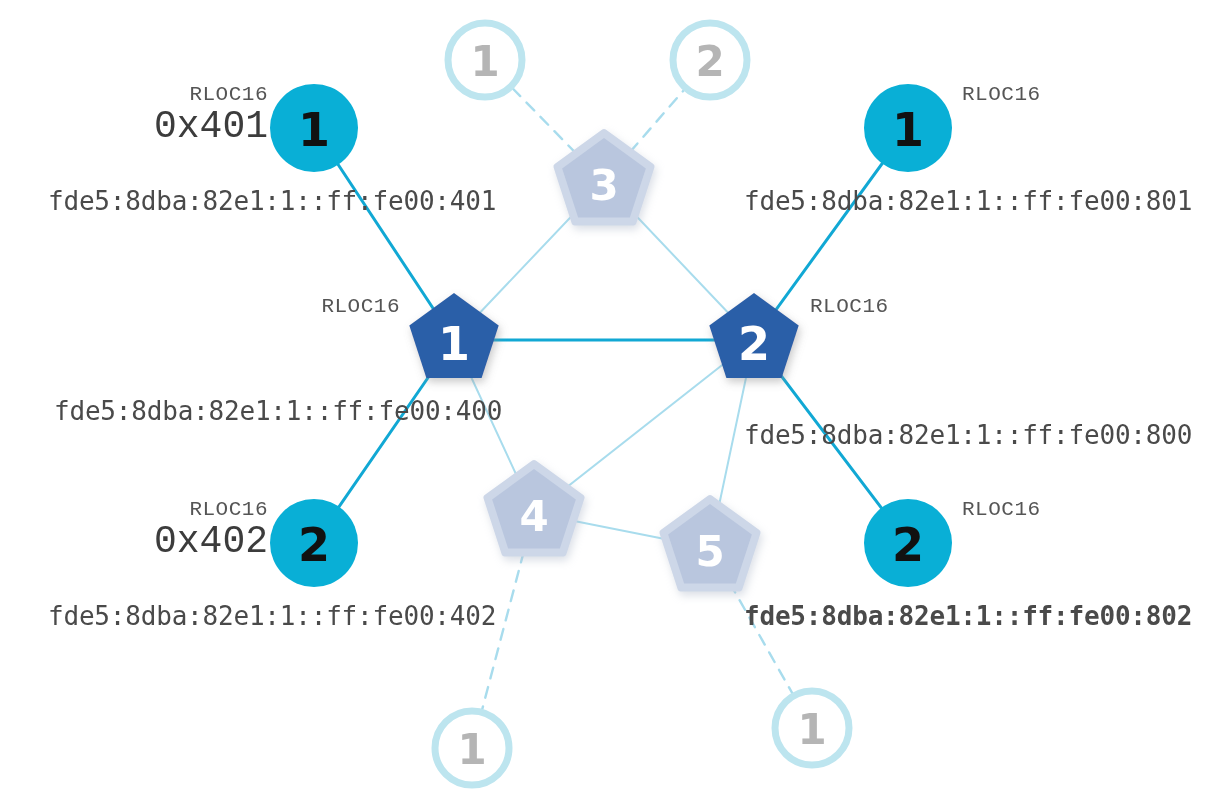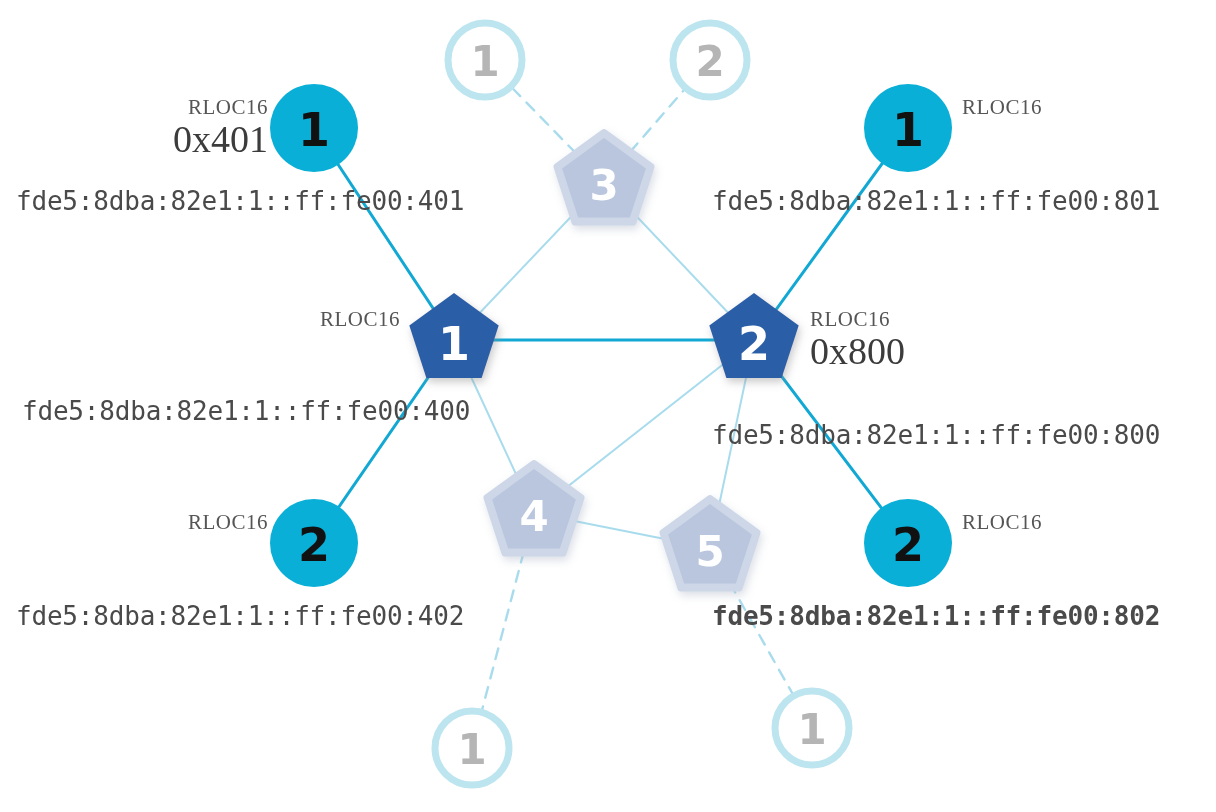--- a/index.html
+++ b/index.html
@@ -1,27 +1,27 @@
 <!DOCTYPE html>
 <html><head>
 <meta charset="utf-8">
 <style>
   html,body{margin:0;padding:0;background:#ffffff;}
   body{width:1216px;height:812px;overflow:hidden;
        font-family:"DejaVu Sans Mono","Liberation Mono",monospace;}
   #stage{position:relative;width:1216px;height:812px;background:#fff;}
   svg.layer{position:absolute;left:0;top:0;width:1216px;height:812px;}
   .lbl{position:absolute;white-space:nowrap;color:#4a4a4a;
-       font-family:Liberation Serif, serif;margin-top:12px;}
+       font-family:Liberation Mono, monospace;}
   .lbl .rloc-cap{display:block;font-size:21px;letter-spacing:.5px;color:#555;line-height:1.05;}
   .lbl .rloc-val{display:block;font-size:38px;color:#3c3c3c;line-height:1.12;letter-spacing:0px;}
   .lbl.right{text-align:left;}
   .lbl.left{text-align:right;}
   .ip{position:absolute;white-space:nowrap;font-size:26px;color:#4a4a4a;
-      font-family:"DejaVu Sans Mono","Liberation Mono",monospace;letter-spacing:-0.2px;}
+      font-family:"DejaVu Sans Mono","Liberation Mono",monospace;letter-spacing:-0.2px;margin-left:32px;}
 </style>
 </head>
 <body>
 
 <div id="stage">
   <svg class="layer" id="edges" viewBox="0 0 1216 812">
       <line x1="454" y1="340" x2="314" y2="128" stroke="#11a8d4" stroke-width="3" stroke-linecap="round"></line>
       <line x1="454" y1="340" x2="314" y2="543" stroke="#11a8d4" stroke-width="3" stroke-linecap="round"></line>
       <line x1="754" y1="340" x2="908" y2="128" stroke="#11a8d4" stroke-width="3" stroke-linecap="round"></line>
       <line x1="754" y1="340" x2="908" y2="543" stroke="#11a8d4" stroke-width="3" stroke-linecap="round"></line>
@@ -107,29 +107,29 @@
         <span class="rloc-cap">RLOC16</span>
         <span class="rloc-val">0x401</span>
       </div>
       <div class="ip" style="left: 16px; top: 186px;">fde5:8dba:82e1:1::ff:fe00:401</div>
       <div class="lbl right" style="top: 84px; left: 962px;">
         <span class="rloc-cap">RLOC16</span>
       </div>
       <div class="ip" style="left: 712px; top: 186px;">fde5:8dba:82e1:1::ff:fe00:801</div>
       <div class="lbl left" style="top: 499px; right: 948px;">
         <span class="rloc-cap">RLOC16</span>
+        <span class="rloc-val">0x402</span>
       </div>
       <div class="ip" style="left: 16px; top: 601px;">fde5:8dba:82e1:1::ff:fe00:402</div>
       <div class="lbl right" style="top: 499px; left: 962px;">
         <span class="rloc-cap">RLOC16</span>
       </div>
       <div class="ip" style="left: 712px; top: 601px; font-weight: bold;">fde5:8dba:82e1:1::ff:fe00:802</div>
       <div class="lbl left" style="top: 296px; right: 816px;">
         <span class="rloc-cap">RLOC16</span>
       </div>
       <div class="ip" style="left: 22px; top: 396px;">fde5:8dba:82e1:1::ff:fe00:400</div>
       <div class="lbl right" style="top: 296px; left: 810px;">
         <span class="rloc-cap">RLOC16</span>
-        <span class="rloc-val">0x800</span>
       </div>
       <div class="ip" style="left: 712px; top: 420px;">fde5:8dba:82e1:1::ff:fe00:800</div>
     </div>
 </div>
 
 </body></html>

